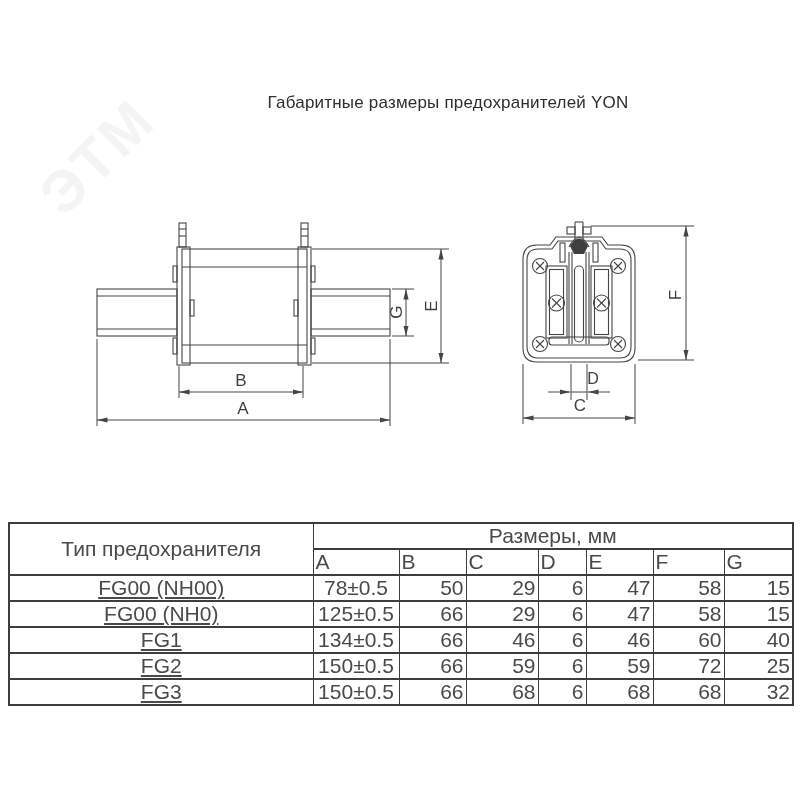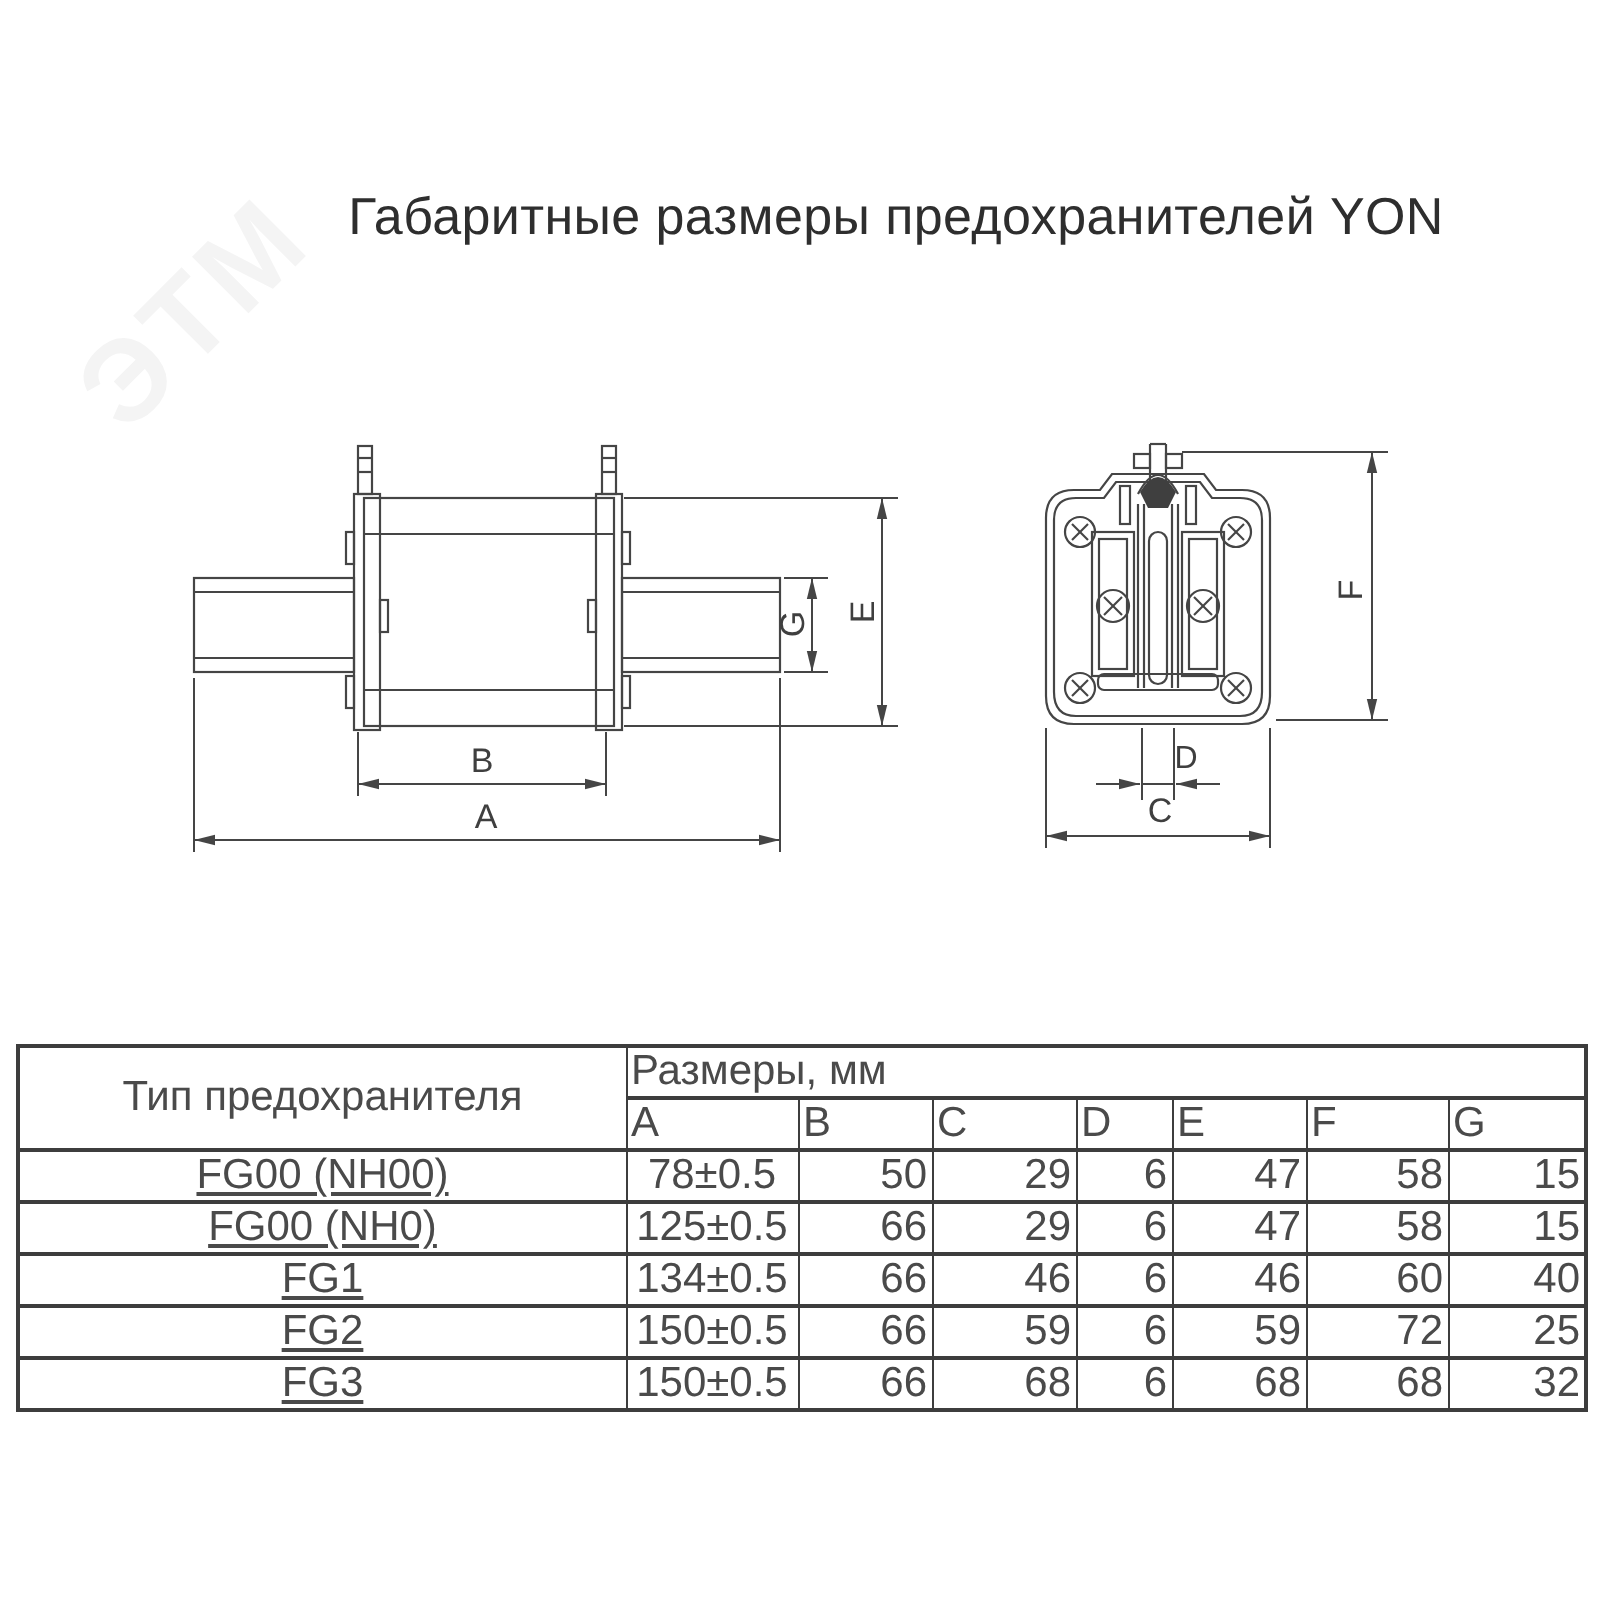--- a/index.html
+++ b/index.html
@@ -8,37 +8,37 @@
     font-family:"Liberation Sans", sans-serif;
   }
   .watermark{
     position:absolute;left:2px;top:92px;width:190px;height:130px;
     transform:rotate(-45deg);transform-origin:center;
     font-size:58px;font-weight:700;letter-spacing:3px;color:#f4f4f4;
     text-align:center;line-height:130px;user-select:none;
   }
   .page-title{
     position:absolute;top:93px;left:96px;right:0;height:26px;
-    text-align:center;font-size:26px;color:#2e2e2e;letter-spacing:0.2px;
+    text-align:center;font-size:17px;color:#2e2e2e;letter-spacing:0.2px;
   }
   .drawing{position:absolute;}
   .drawing svg{display:block;}
   .dims-table{
     position:absolute;left:8px;top:522px;width:784px;
     border-collapse:collapse;table-layout:fixed;
     font-size:21px;color:#4a4a4a;
   }
   .dims-table th,.dims-table td{
     border:2px solid #3d3d3d;border-left-width:1px;border-right-width:1px;
     font-weight:400;padding:0 2px;height:24px;line-height:1.1;
     white-space:nowrap;overflow:hidden;
   }
   .dims-table{border-left:2px solid #3d3d3d;border-right:2px solid #3d3d3d;}
   .th-type{height:29px;text-align:center;}
-  .th-dims{height:29px;text-align:left;}
+  .th-dims{height:29px;text-align:center;}
   .th-letter{height:25px;text-align:left;padding-left:7px;}
   .cell-type{text-align:center;text-decoration:underline;}
   .cell-a{text-align:center;padding-left:7px;}
   .cell-num{text-align:right;padding-right:9px;margin-top:24px;}
 </style>
 </head>
 <body>
 
 <div class="watermark">ЭТМ</div>
 

